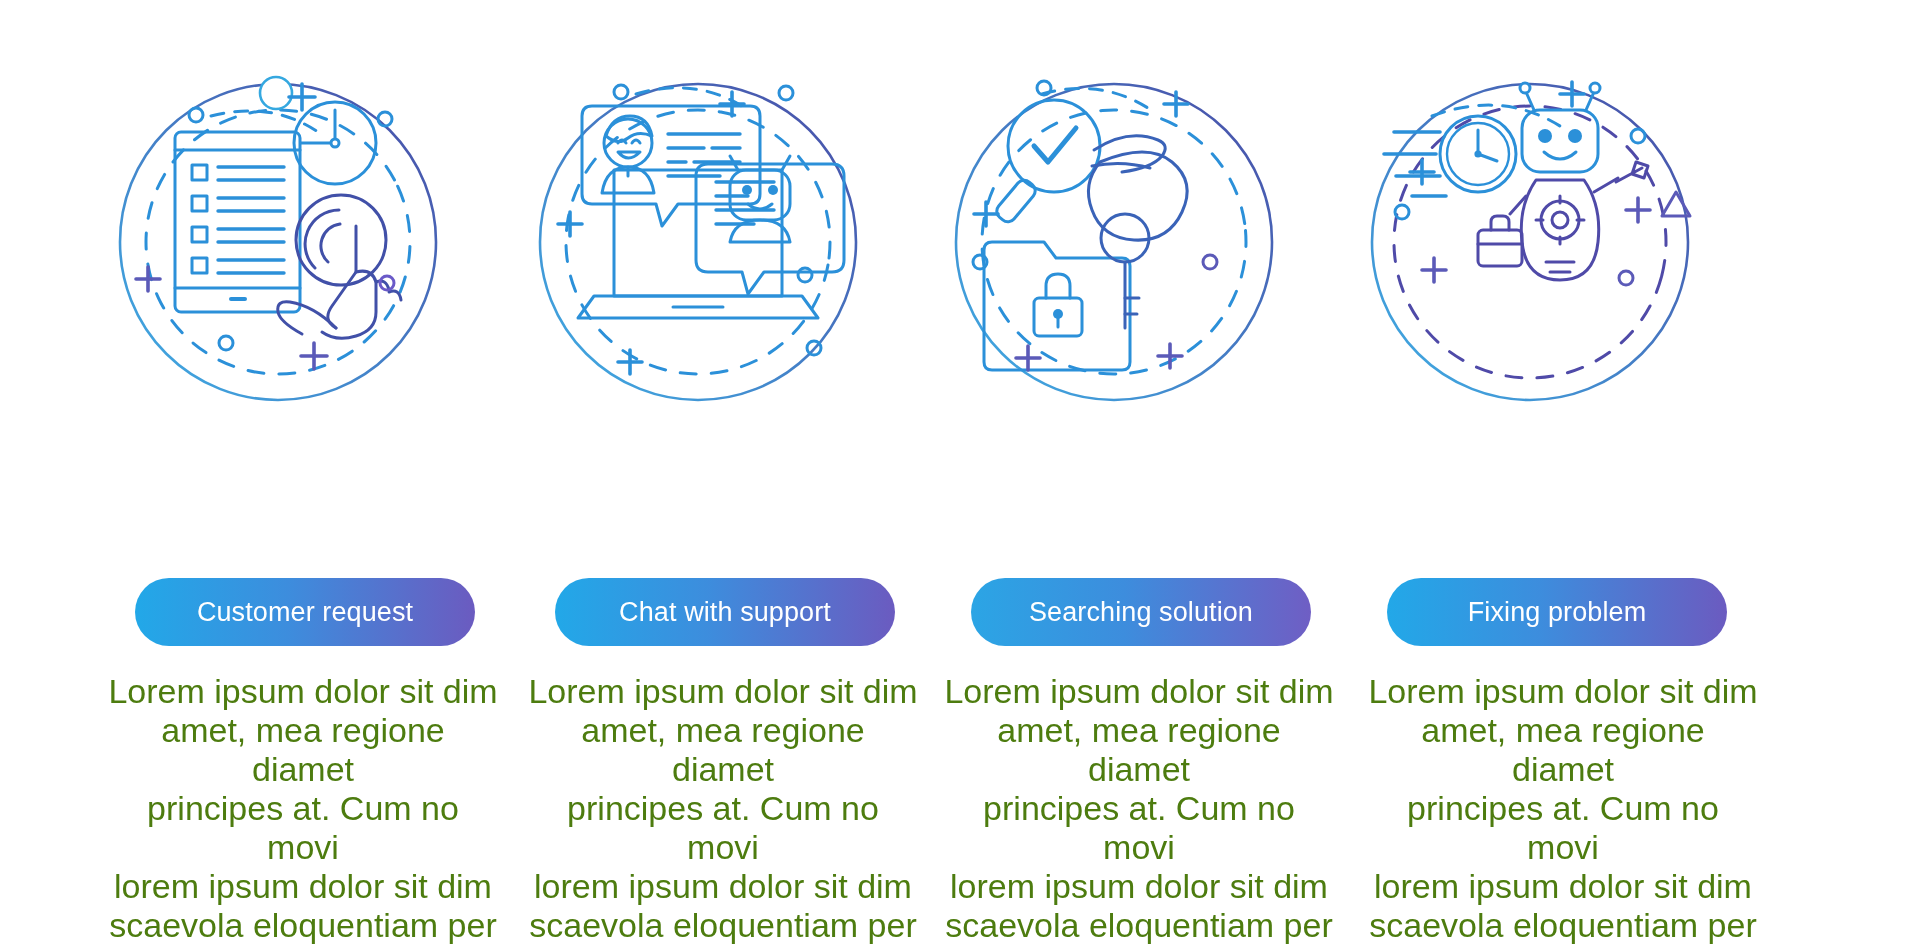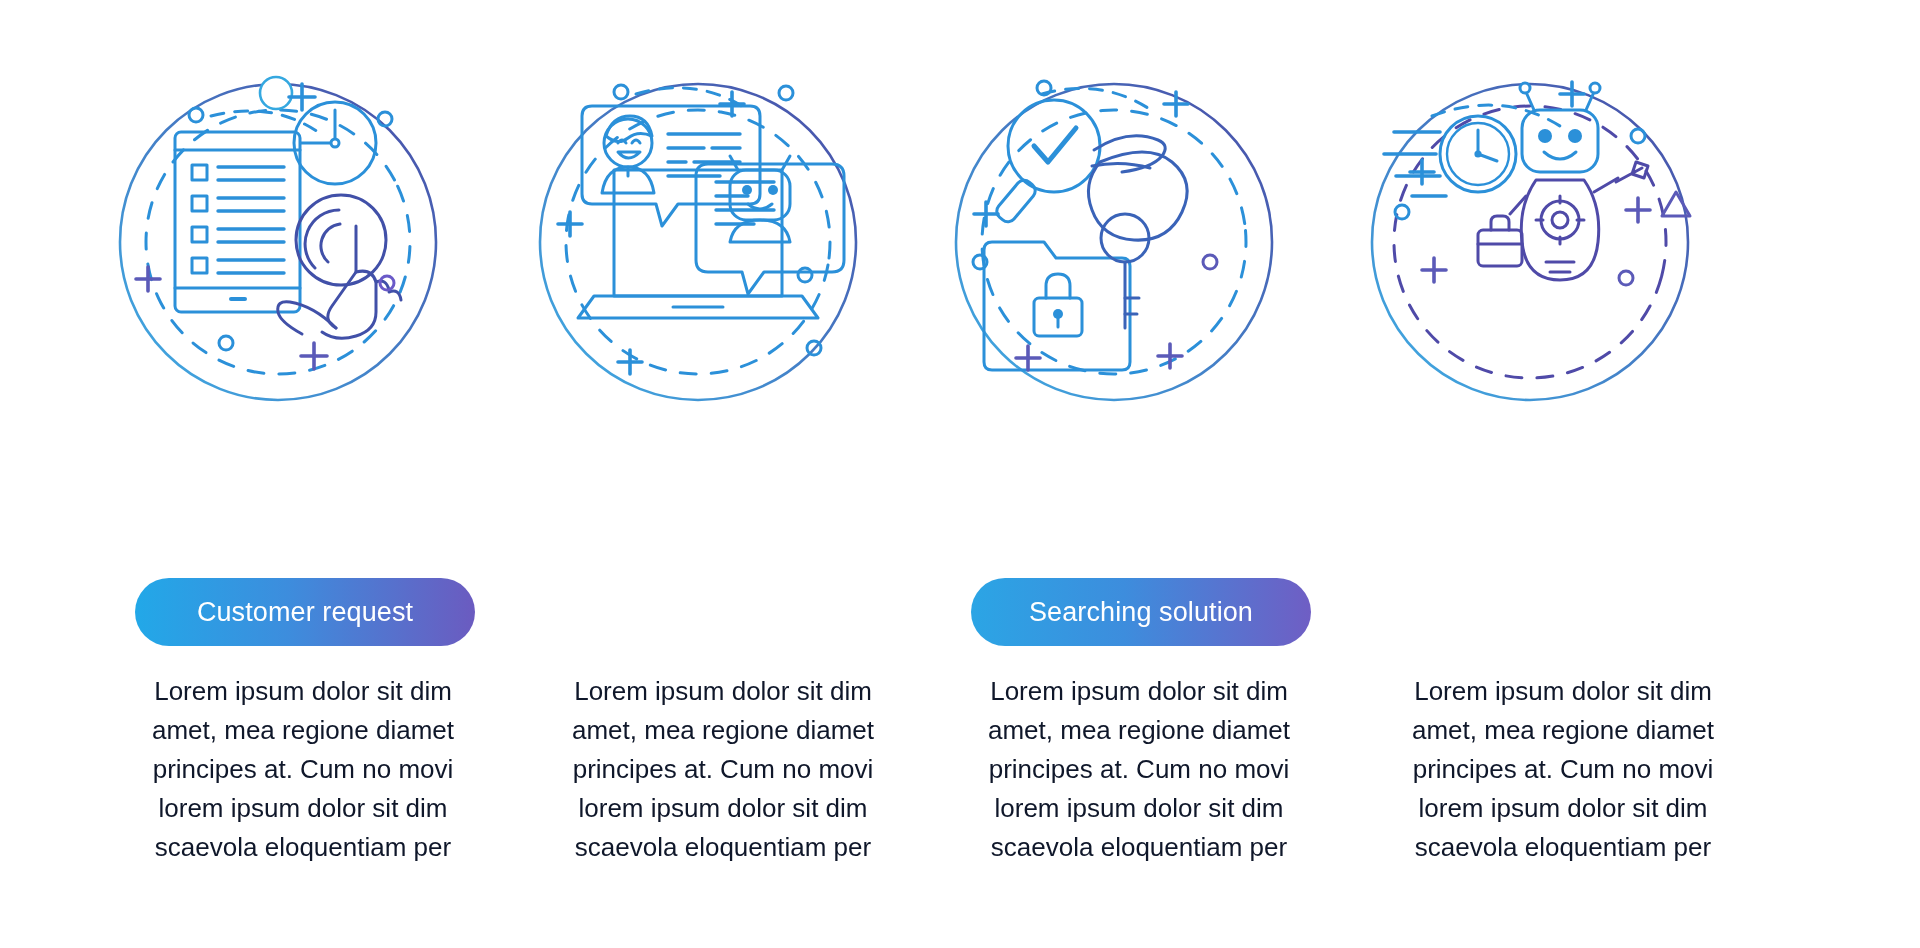--- a/index.html
+++ b/index.html
@@ -31,22 +31,22 @@
     letter-spacing:.1px;white-space:nowrap;
     font-family:"Liberation Sans", sans-serif;
   }
   .g0{background:linear-gradient(90deg,#22a8e8 0%,#3d8ddd 45%,#6b5bc0 100%);justify-content:center;}
   .g1{background:linear-gradient(90deg,#22a8e8 0%,#3d8ddd 45%,#6b5bc0 100%);}
   .g2{background:linear-gradient(90deg,#2ba5e5 0%,#3d8ddd 45%,#6f5ec4 100%);justify-content:center;}
   .g3{background:linear-gradient(90deg,#22a8e8 0%,#3d8ddd 45%,#6b5bc0 100%);}
 
   .body-text{
     position:absolute;top:672px;left:20px;width:390px;
-    text-align:center;color:#0f172a;
-    font-size:26px;line-height:39px;
+    text-align:center;color:#4d7c0f;
+    font-size:34px;line-height:39px;
     font-family:"Liberation Sans", sans-serif;
     white-space:pre-line;
   }
   .step-3 .body-text{left:28px;}
 
   .ln{fill:none;stroke-linecap:round;stroke-linejoin:round;}
 </style>
 </head>
 <body>
 
@@ -197,20 +197,23 @@
           <g stroke="#2b90d9" stroke-width="3.6" class="ln">
             <line x1="62" y1="182" x2="62" y2="206"></line>
               <line x1="50" y1="194" x2="74" y2="194"></line>
           </g>
           <g stroke="#2b90d9" stroke-width="3.6" class="ln">
             <line x1="122" y1="320" x2="122" y2="344"></line>
               <line x1="110" y1="332" x2="134" y2="332"></line>
           </g>
         </svg>
       </div>
+      <div class="pill g1">
+        <span class="pill-label">Chat with support</span>
+      </div>
       <div class="body-text">Lorem ipsum dolor sit dim
 amet, mea regione diamet
 principes at. Cum no movi
 lorem ipsum dolor sit dim
 scaevola eloquentiam per</div>
     </div>
 
     <div class="step step-2">
       <div class="art">
         <svg viewBox="0 0 420 430">
@@ -331,20 +334,23 @@
           <g stroke="#5b5ab8" stroke-width="3.6" class="ln">
             <line x1="94" y1="228" x2="94" y2="252"></line>
               <line x1="82" y1="240" x2="106" y2="240"></line>
           </g>
           <g stroke="#5b5ab8" stroke-width="3.6" class="ln">
             <line x1="298" y1="168" x2="298" y2="192"></line>
               <line x1="286" y1="180" x2="310" y2="180"></line>
           </g>
         </svg>
       </div>
+      <div class="pill g3">
+        <span class="pill-label">Fixing problem</span>
+      </div>
       <div class="body-text">Lorem ipsum dolor sit dim
 amet, mea regione diamet
 principes at. Cum no movi
 lorem ipsum dolor sit dim
 scaevola eloquentiam per</div>
     </div>
 
   </div>
 </div>
 

